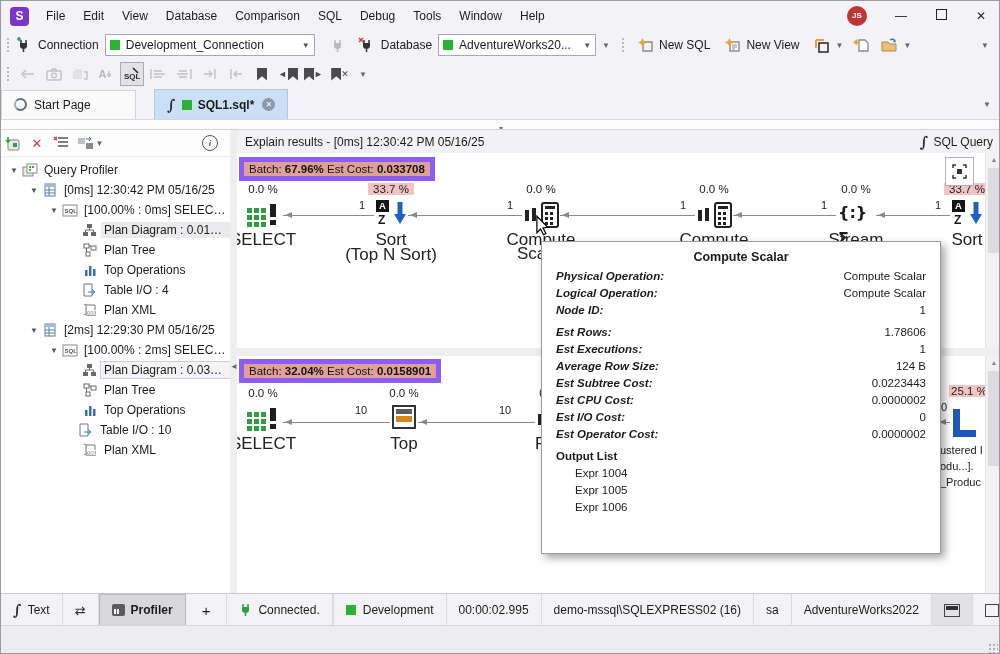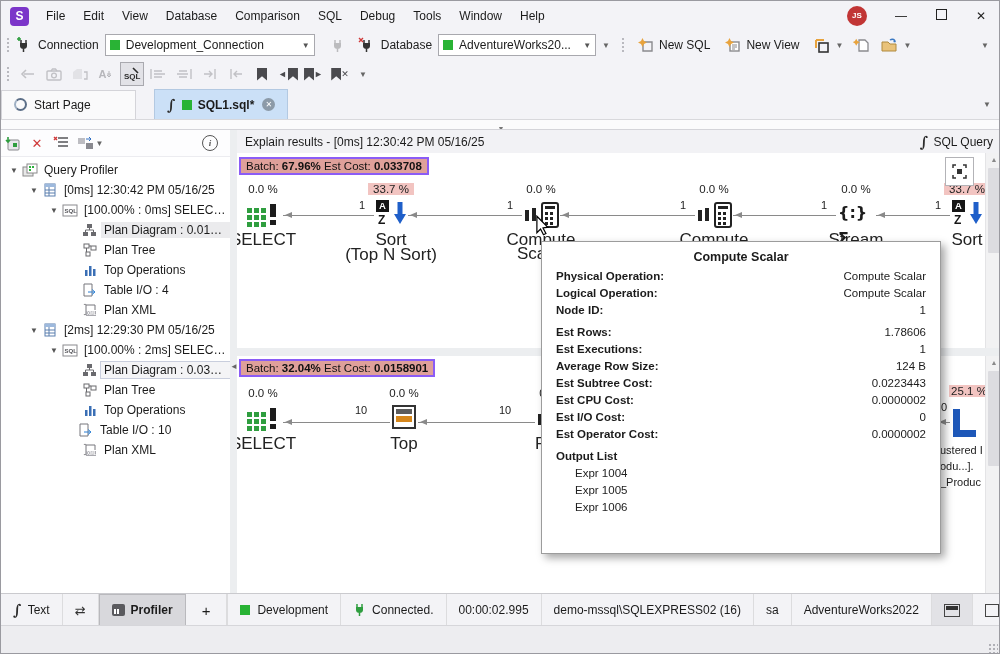--- a/index.html
+++ b/index.html
@@ -74,21 +74,21 @@
   
   #vsplit{left:229px;top:128px;width:7px;height:464px;background:#eceef0;border-top:1px solid #d4d4d9;}
   #vsplit span{position:absolute;top:232px;left:0;font-size:8px;color:#666;}
   #hsplit{left:236px;top:347px;width:764px;height:8px;background:#eceef0;}
 
   
   #mainheader{left:236px;top:128px;width:764px;height:24px;background:#f2f2f5;border-top:1px solid #d4d4d9;
               border-bottom:1px solid #d7d7db;display:flex;align-items:center;}
   #panel1{left:236px;top:152px;width:764px;height:195px;background:#fff;overflow:hidden;}
   #panel2{left:236px;top:355px;width:764px;height:237px;background:#fff;overflow:hidden;}
-  .batchlbl{position:absolute;left:2px;background:#dfa09a;border:2px solid #8b5cf6;padding:1px 5px;
+  .batchlbl{position:absolute;left:2px;background:#dfa09a;border:5px solid #8b5cf6;padding:1px 5px;
             font-size:11.5px;color:#111;white-space:nowrap;}
   .batchlbl b{font-weight:bold;}
   .pct{position:absolute;width:46px;text-align:center;font-size:11.5px;color:#222;white-space:nowrap;}
   .pct.hot{background:#f2c4c1;}
   .oplabel{position:absolute;width:96px;text-align:center;font-size:17px;color:#222;line-height:14px;}
   .edge{position:absolute;height:0;border-top:1px solid #8a8a8a;}
   .edge::before{content:"";position:absolute;left:-1px;top:-4px;border:3.5px solid transparent;
                 border-right:7px solid #8a8a8a;}
   .edgelbl{position:absolute;font-size:11px;color:#222;}
   
@@ -126,21 +126,21 @@
   .vscroll{position:absolute;width:16px;background:#f2f2f3;border-left:1px solid #e4e4e6;}
   .vscroll .arr{display:block;text-align:center;font-size:7px;color:#8a8a8a;line-height:14px;height:14px;}
   .vthumb{position:absolute;left:2px;width:12px;background:#dcdce0;border-radius:1px;}
 
   
   #tooltip{left:540px;top:240px;width:400px;height:313px;background:#fff;border:1px solid #9c9c9c;
            box-shadow:4px 4px 8px rgba(0,0,0,0.35);z-index:50;padding:8px 14px 0 14px;box-sizing:border-box;}
   .tt-title{text-align:center;font-weight:bold;font-size:12.5px;margin-bottom:4px;}
   .tt-desc{font-size:11.5px;line-height:1.3;color:#111;margin-bottom:7px;}
   .tt-row{display:flex;justify-content:space-between;font-size:11.5px;line-height:17px;}
-  .tt-row .k{font-weight:bold;}
+  .tt-row .k{font-weight:bold;font-style:italic;}
   .tt-gap{height:5px;}
   .tt-outtitle{font-weight:bold;font-size:11.5px;line-height:18px;margin-top:4px;}
   .tt-out{font-size:11.5px;line-height:17px;color:#222;padding-left:19px;}
   #cursor{left:533px;top:214px;z-index:60;}
 
   
   #statusbar{left:0;top:592px;width:1000px;height:32px;background:#f3f3f6;border-top:1px solid #cacace;
              display:flex;align-items:stretch;}
   .seg{display:flex;align-items:center;padding:0 12px;border-right:1px solid #dcdcde;white-space:nowrap;}
   .seg.tab{cursor:default;}
@@ -729,32 +729,32 @@
     <div class="seg tab">
         <span class="swap-glyph">⇄</span>
       </div>
     <div class="seg tab active">
       <span class="prof-ic"></span>
       <span style="font-weight:bold">Profiler</span>
     </div>
     <div class="seg tab" style="padding:0 16px;font-size:15px">
         <span>+</span>
       </div>
-    <div class="seg" style="margin-left:auto;border-left:1px solid #dcdcde">
-      <span class="gsq"></span>
-      <span>Development</span>
-    </div>
     <div class="seg">
       <svg width="13" height="14" style="margin-right:6px">
           <path d="M4 1v3M9 1v3" stroke="#2f9e3f" stroke-width="1.5"></path>
           <path d="M3 4h7v3c0 2-1.4 3-3.5 3S3 9 3 7z" fill="#2f9e3f"></path>
           <path d="M6.5 10v3" stroke="#2f9e3f" stroke-width="1.5"></path>
         </svg>
       <span>Connected.</span>
     </div>
+    <div class="seg" style="margin-left:auto;border-left:1px solid #dcdcde">
+      <span class="gsq"></span>
+      <span>Development</span>
+    </div>
     <div class="seg">
         <span>00:00:02.995</span>
       </div>
     <div class="seg">
         <span>demo-mssql\SQLEXPRESS02 (16)</span>
       </div>
     <div class="seg">
         <span>sa</span>
       </div>
     <div class="seg">

